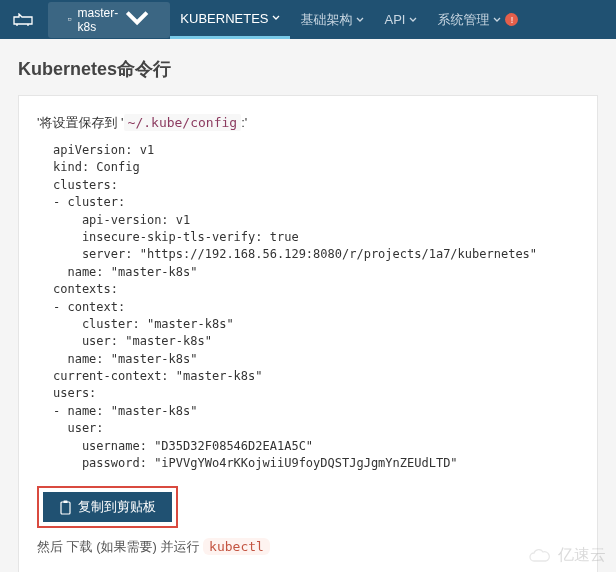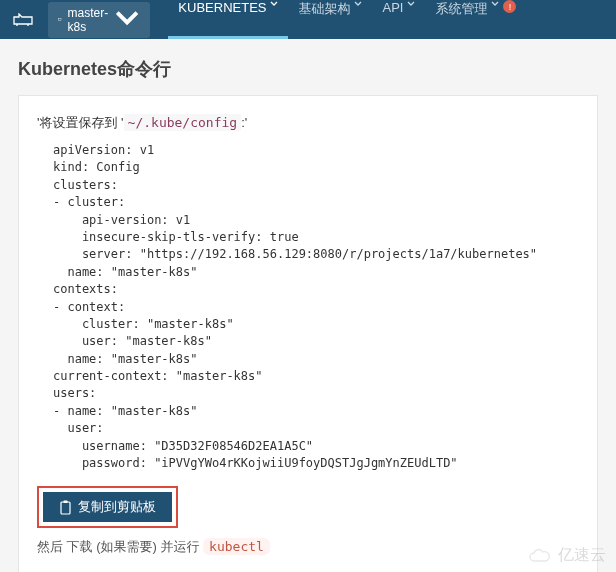--- a/index.html
+++ b/index.html
@@ -1,23 +1,23 @@
 <!DOCTYPE html>
 <html><head>
   <meta charset="utf-8">
   <style>
     * { margin: 0; padding: 0; box-sizing: border-box; }
     body { font-family: "Microsoft YaHei", -apple-system, sans-serif; font-size: 13px; background: #f5f5f5; color: #333; width: 616px; }
     
     .navbar { background: #205172; height: 39px; display: flex; align-items: center; padding: 0 12px; color: #fff; }
     .navbar-logo { width: 22px; height: 14px; display: block; margin-right: 14px; }
-    .navbar-project { background: rgba(255,255,255,0.12); border-radius: 3px; padding: 4px 10px; display: flex; align-items: center; gap: 6px; cursor: pointer; margin-right: 18px; }
+    .navbar-project { background: rgba(255,255,255,0.12); border-radius: 3px; padding: 4px 20px; display: flex; align-items: center; gap: 6px; cursor: pointer; }
     .navbar-project span { color: #fff; font-size: 12px; }
     .navbar-project .box-icon { width: 11px; height: 11px; }
-    .navbar-item { display: flex; gap: 4px; cursor: pointer; font-size: 13px; color: #c9d7e2; padding: 0 10px; height: 39px; }
+    .navbar-item { display: flex; align-items: center; gap: 4px; cursor: pointer; font-size: 13px; color: #c9d7e2; padding: 0 10px; height: 39px; }
     .navbar-item.active { color: #fff; border-bottom: 3px solid #78c9e8; }
     .navbar-item .chev { width: 8px; height: 8px; }
     .alert-badge { width: 13px; height: 13px; background: #e45f4b; border-radius: 50%; display: inline-flex; align-items: center; justify-content: center; font-size: 9px; color: #fff; }
     .alert-badge::before { content: "!"; }
     
     .page-title { padding: 18px 18px 14px; font-size: 18px; font-weight: 600; color: #444; }
     
     .content-card { margin: 0 18px; background: #fff; border: 1px solid #e5e5e5; padding: 18px; }
     .note-line { font-size: 13px; color: #333; margin-bottom: 8px; }
     .note-line code { font-family: Consolas, Monaco, monospace; color: #8b3a5f; background: #f7f7f7; padding: 1px 4px; border-radius: 2px; }

